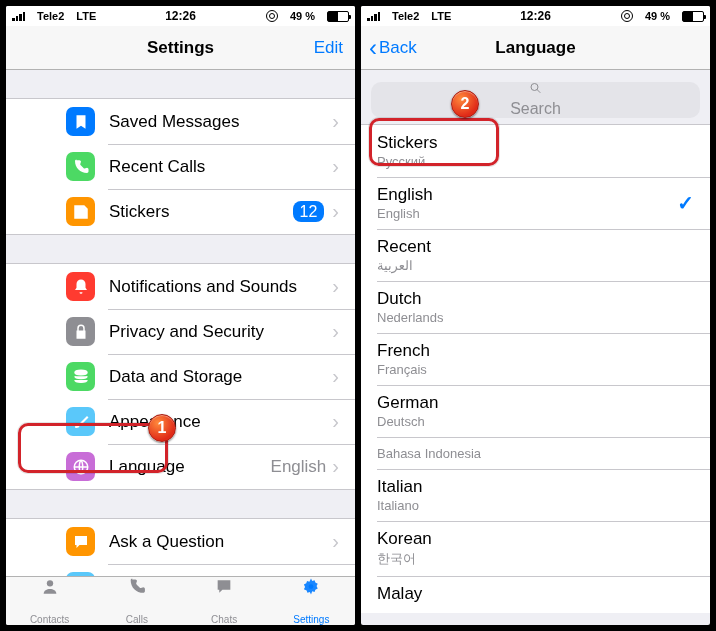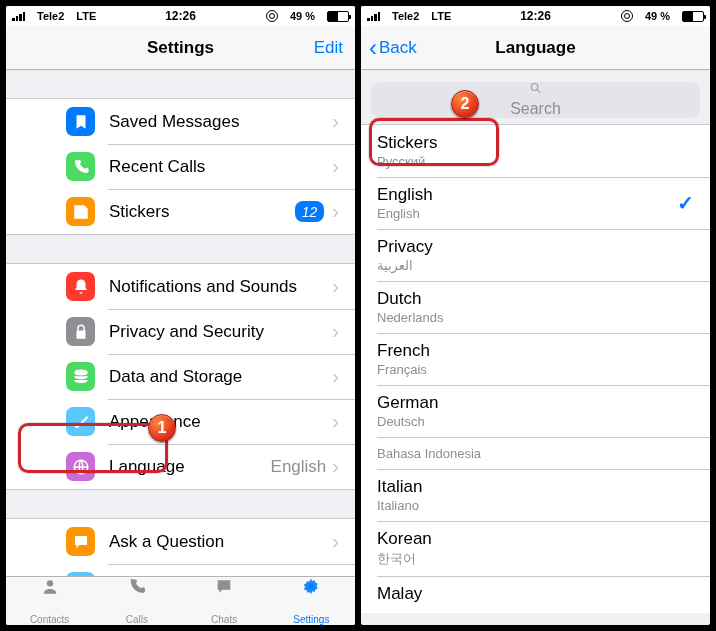--- a/index.html
+++ b/index.html
@@ -26,21 +26,21 @@
 
 .scroll { flex: 1; overflow: hidden; }
 .group { margin-top: 28px; background: #fff; border-top: 0.5px solid #c8c7cc; border-bottom: 0.5px solid #c8c7cc; }
 .group:first-child { margin-top: 28px; }
 .cell { height: 45px; display: flex; align-items: center; padding: 0 16px; position: relative; margin-left: 44px; }
 .cell + .cell::before { content:''; position:absolute; left:58px; right:0; top:0; height:0.5px; background:#c8c7cc; }
 .icon { width: 29px; height: 29px; border-radius: 7px; margin-right: 14px; display: flex; align-items: center; justify-content: center; flex-shrink: 0; }
 .cell .label { flex: 1; font-size: 17px; }
 .cell .detail { color: #8e8e93; font-size: 17px; margin-right: 6px; }
 .cell .chevron { color: #c7c7cc; font-size: 20px; }
-.badge { background: #007aff; color: #fff; min-width: 26px; height: 21px; border-radius: 8px; display: flex; align-items: center; justify-content: center; font-size: 14px; margin-right: 8px; padding: 0 7px; font-style: italic; }
+.badge { background: #007aff; color: #fff; min-width: 26px; height: 21px; border-radius: 8px; display: flex; align-items: center; justify-content: center; font-size: 16px; margin-right: 8px; padding: 0 7px; }
 
 .tabbar { height: 49px; background: #f7f7f7; border-top: 0.5px solid #b2b2b2; display: flex; }
 .tab { flex: 1; display: flex; flex-direction: column; align-items: center; justify-content: center; gap: 18px; color: #8e8e93; }
 .tab.active { color: #007aff; }
 .tab svg { width: 26px; height: 26px; }
 .tab .tlabel { font-size: 10px; }
 
 
 .searchbar { margin: 12px 10px 6px; height: 36px; background: #e4e4e9; border-radius: 10px; display: flex; align-items: center; padding: 0 10px; color: #8e8e93; font-size: 16px; gap: 6px; flex-direction: column; }
 .langlist { background: #fff; border-top: 0.5px solid #c8c7cc; }
@@ -266,21 +266,21 @@
           </div>
           <div class="langcell">
             <div class="col">
               <div class="name">English</div>
               <div class="sub">English</div>
             </div>
             <span class="check">✓</span>
           </div>
           <div class="langcell">
             <div class="col">
-              <div class="name">Privacy</div>
+              <div class="name">Recent</div>
               <div class="sub">العربية</div>
             </div>
           </div>
           <div class="langcell">
             <div class="col">
               <div class="name">Dutch</div>
               <div class="sub">Nederlands</div>
             </div>
           </div>
           <div class="langcell">

